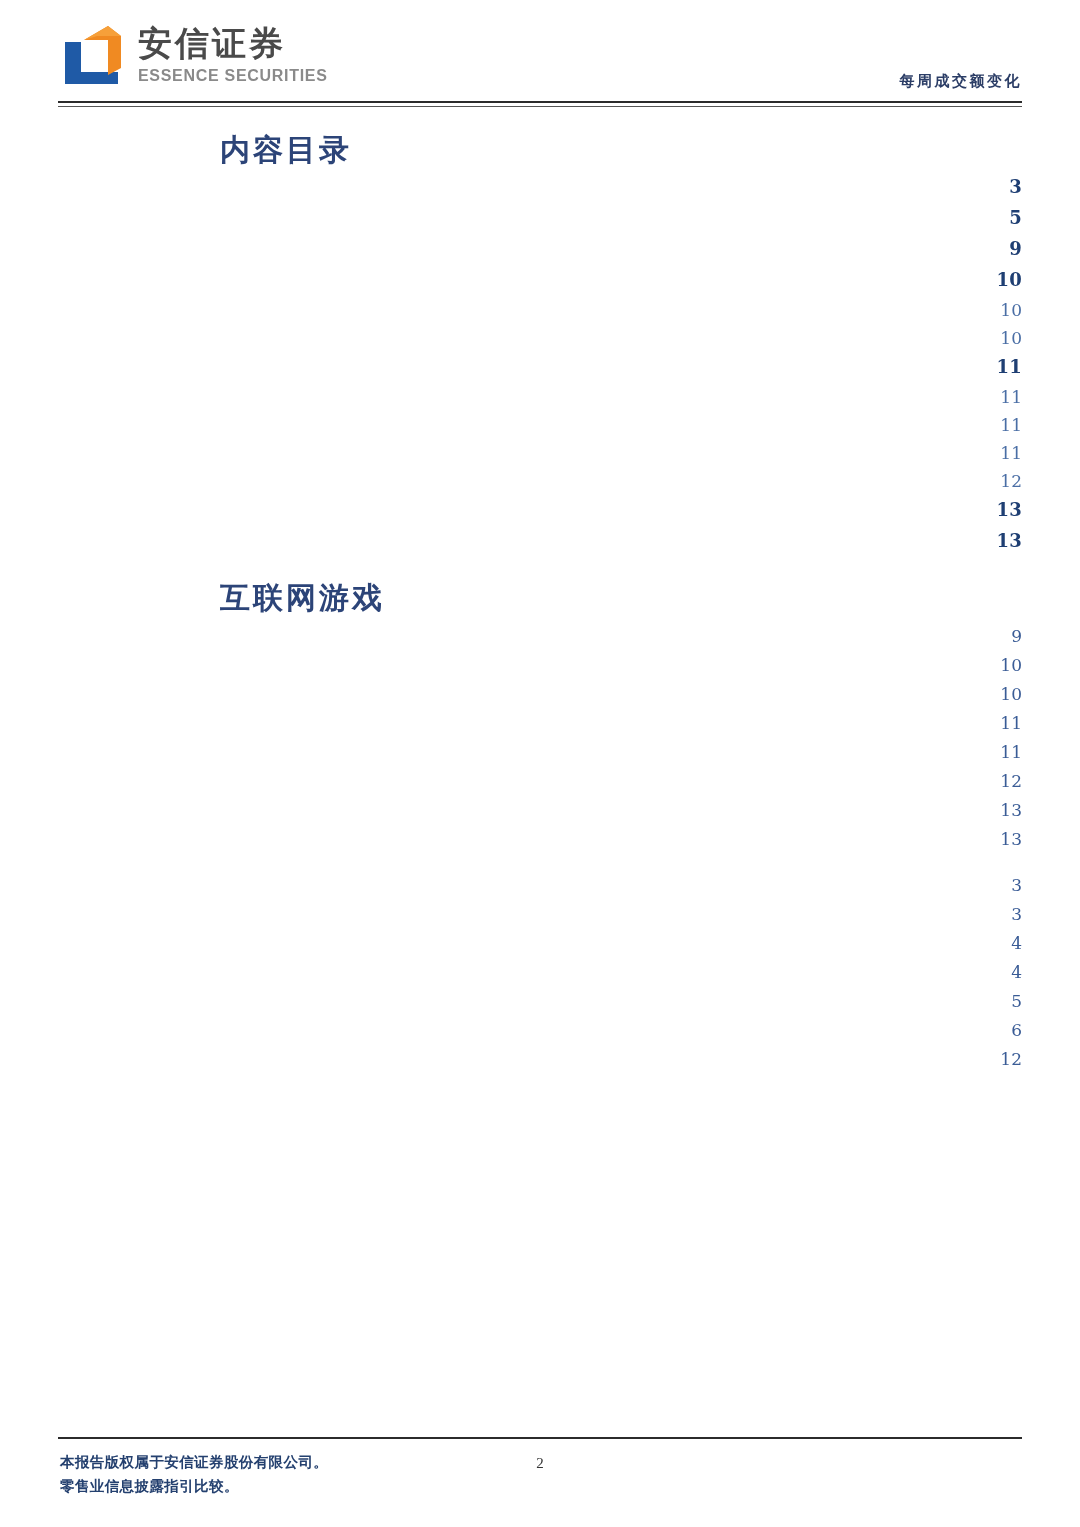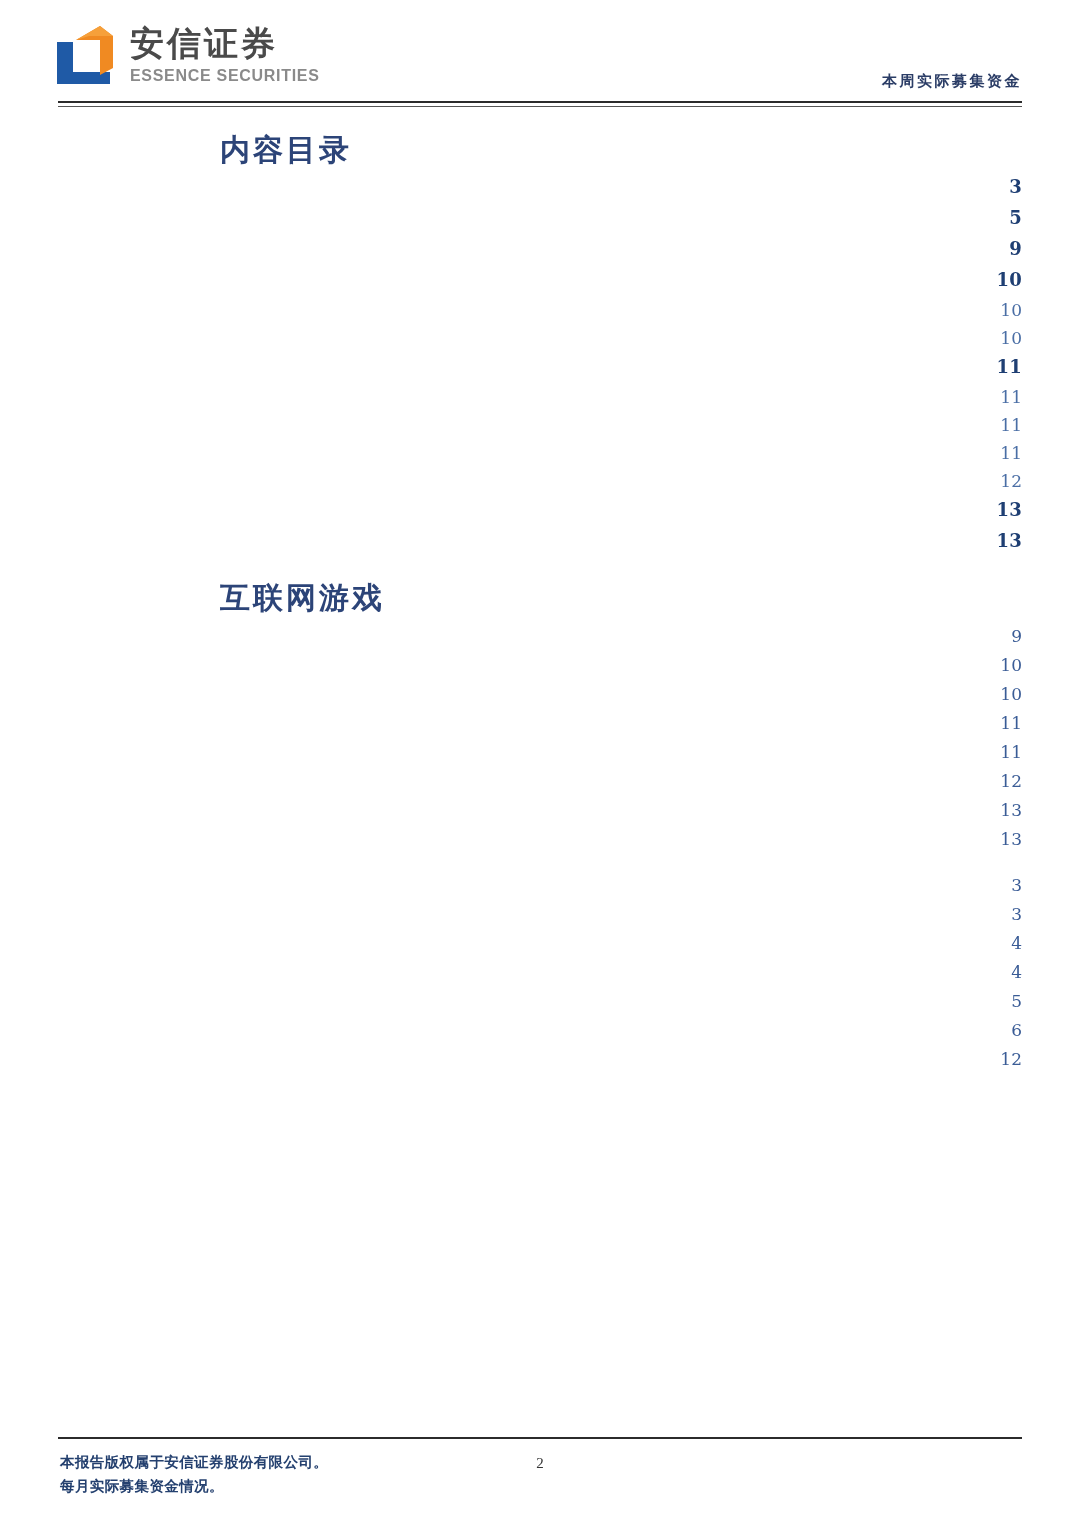--- a/index.html
+++ b/index.html
@@ -24,21 +24,21 @@
   
   .header {
     position: absolute;
     left: 0;
     top: 0;
     width: 1080px;
     height: 108px;
   }
   .logo-block {
     position: absolute;
-    left: 54px;
+    left: 62px;
     top: 24px;
     display: flex;
     align-items: flex-start;
   }
   .logo-mark {
     position: relative;
     width: 62px;
     height: 62px;
     flex: none;
   }
@@ -233,21 +233,21 @@
 
           <rect x="22" y="16" width="24" height="31" fill="#ffffff"></rect>
         </svg>
       </div>
       <div class="logo-text">
         <div class="logo-cn">安信证券</div>
         <div class="logo-en">ESSENCE SECURITIES</div>
       </div>
     </div>
 
-    <div class="header-right">本周实际募集资金</div>
+    <div class="header-right">每周成交额变化</div>
     <div class="header-rule"></div>
     <div class="header-rule-thin"></div>
   </div>
 
   <div class="content">
 
     <div id="toc-title" class="section-title">内容目录</div>
     <div id="toc-rows">
         <div class="toc-row lvl1" style="top: 176px;">
           <span class="num">1.</span>
@@ -423,17 +423,17 @@
           <span class="leader"></span>
           <span class="page">12</span>
         </div>
       </div>
 
   </div>
 
   <div class="footer-rule"></div>
   <div class="footer-left">
     <div>本报告版权属于安信证券股份有限公司。</div>
-    <div>每月实际募集资金情况。</div>
+    <div>零售业信息披露指引比较。</div>
   </div>
   <div class="footer-page">2</div>
 
 </div>
 
 </body></html>

